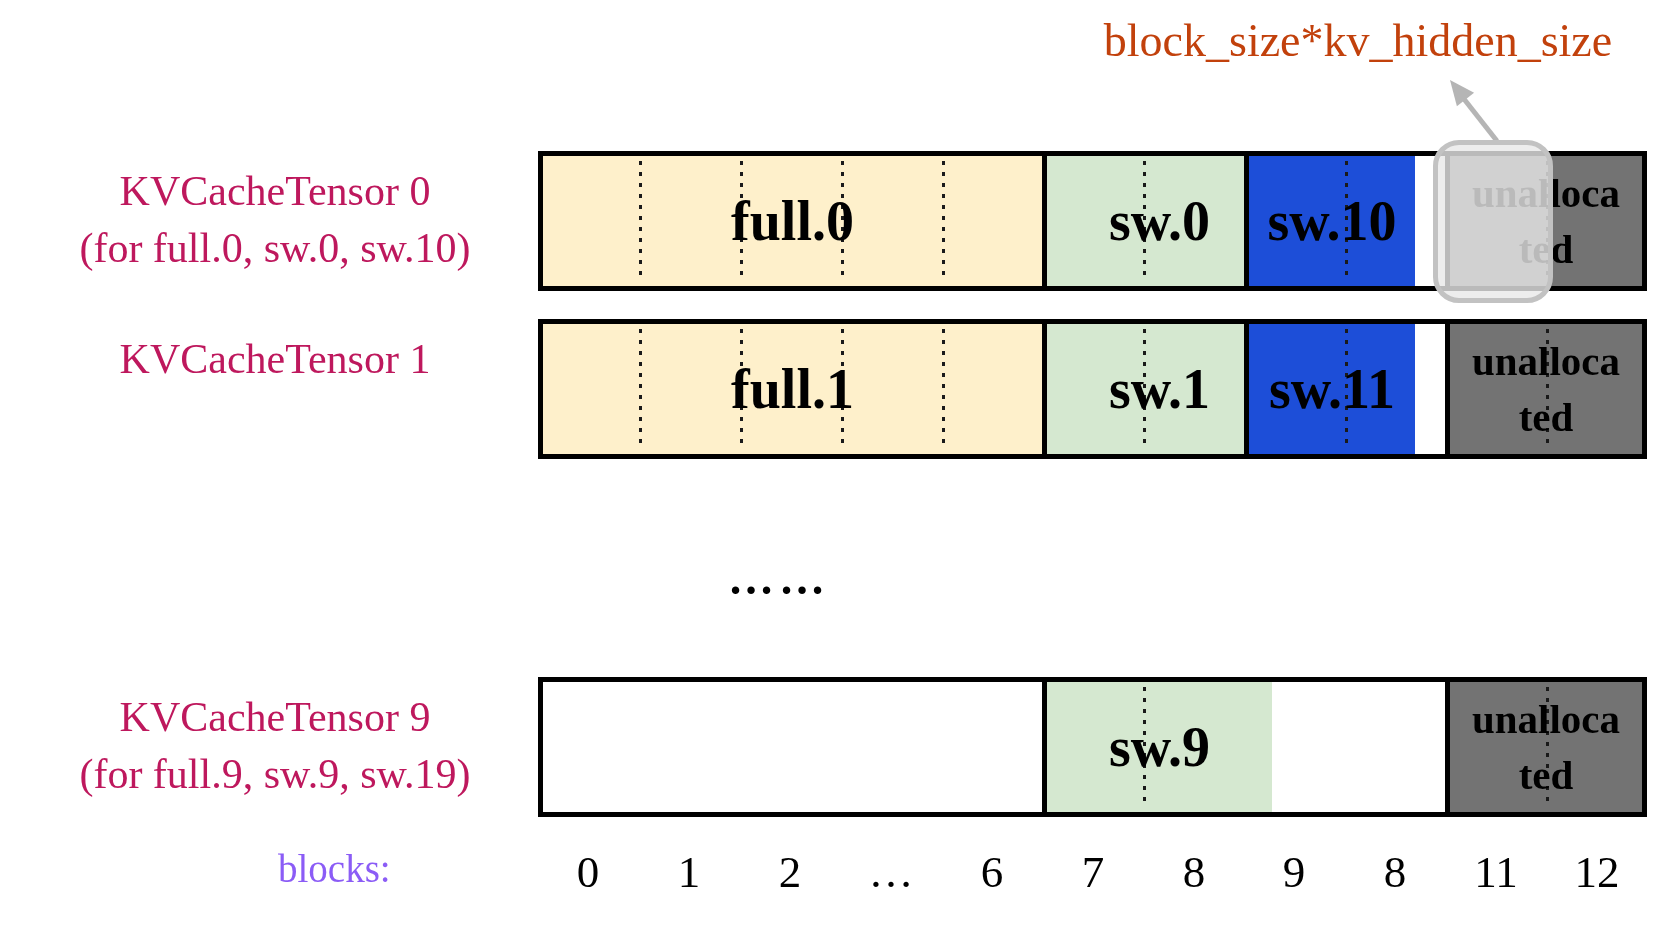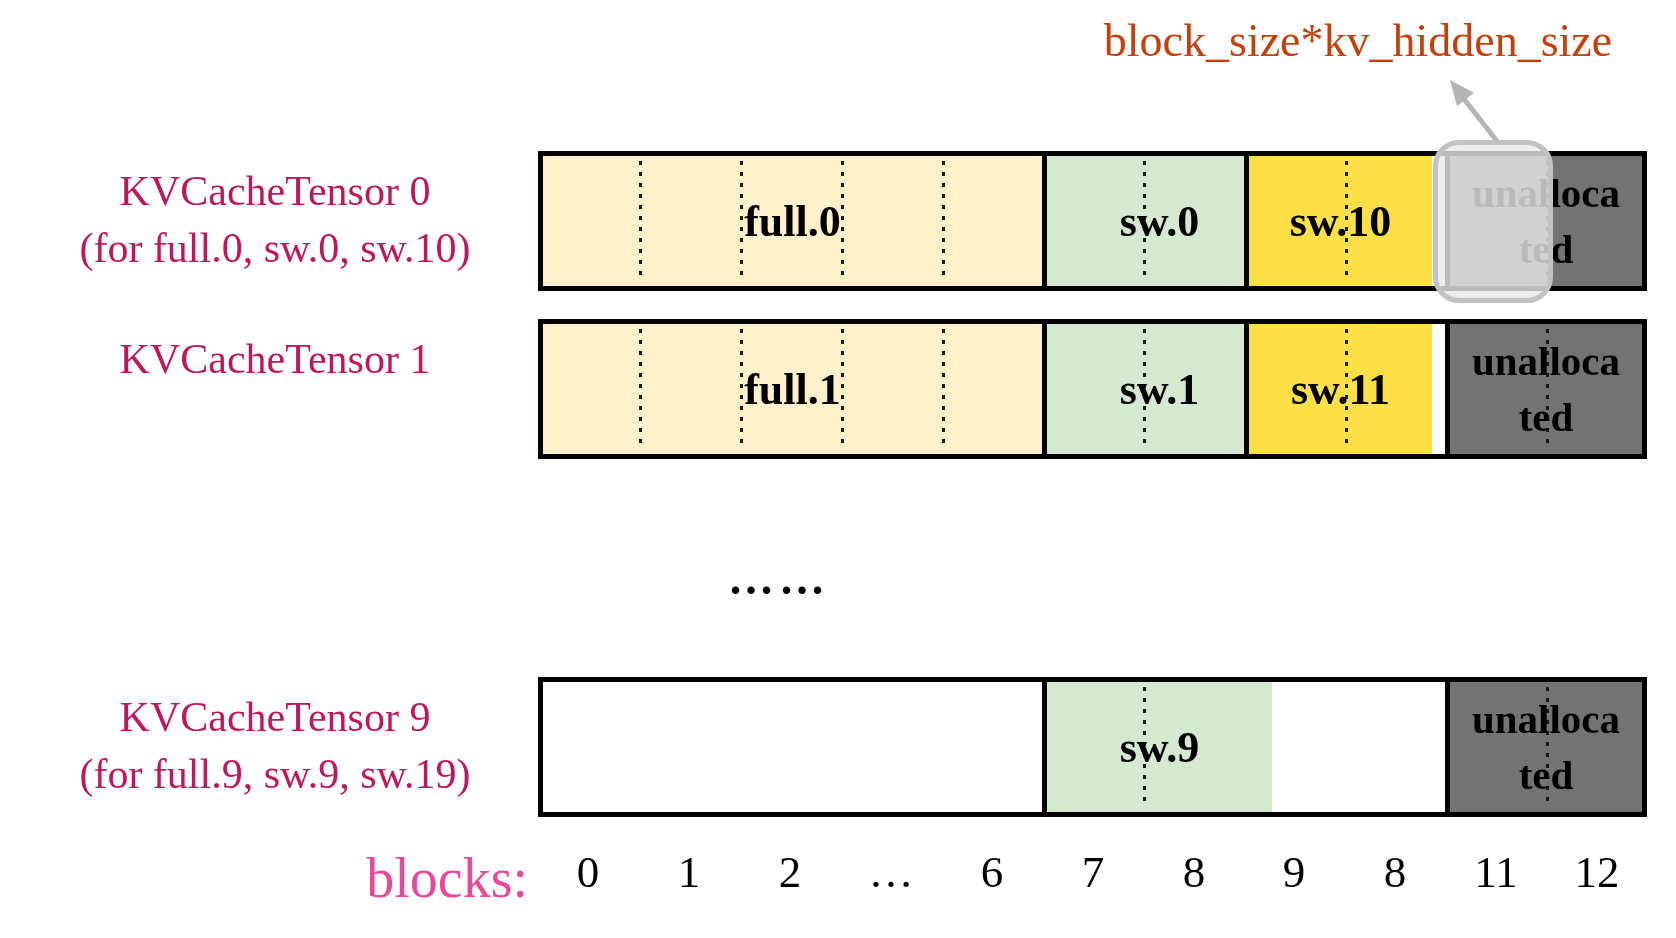--- a/index.html
+++ b/index.html
@@ -35,24 +35,24 @@
   .bar.r0{top:151px;}
   .bar.r1{top:319px;}
   .bar.r9{top:677px;}
 
   .seg{
     position:absolute;top:0;height:130px;box-sizing:border-box;
     display:flex;align-items:center;justify-content:center;
   }
   .seg-full {left:0;   width:499px;background:#FEF0CB;}
   .seg-sw1  {left:499px;width:230px;background:#D5E8D0;border-left:5px solid #000;}
-  .seg-sw2  {left:701px;width:188px;background:#fde047;border-left:5px solid #000;}
+  .seg-sw2  {left:701px;width:171px;background:#1d4ed8;border-left:5px solid #000;}
   .seg-unal {left:902px;width:197px;background:#737373;border-left:5px solid #000;}
 
-  .seg-label{font-weight:bold;font-size:44px;color:#000;position:relative;z-index:2;white-space:nowrap;}
+  .seg-label{font-weight:bold;font-size:56px;color:#000;position:relative;z-index:2;white-space:nowrap;}
   .unal-label{font-weight:bold;font-size:41px;line-height:56px;color:#000;text-align:center;position:relative;z-index:2;}
 
   .dotline{
     position:absolute;top:5px;bottom:5px;width:3px;z-index:1;
     background:repeating-linear-gradient(to bottom,#1a1a1a 0 4px,transparent 4px 11px);
   }
 
   
   .highlight-box{
     position:absolute;left:1433px;top:140px;width:120px;height:163px;
@@ -62,21 +62,21 @@
 
   
   .separator{
     position:absolute;left:728px;top:552px;
     font-size:46px;font-weight:bold;letter-spacing:5px;color:#000;
   }
 
   
   .axis-label{
     position:absolute;left:278px;top:846px;width:250px;
-    text-align:right;font-size:56px;color:#ec4899;
+    font-size:39px;color:#8b5cf6;
   }
   .tick{
     position:absolute;top:846px;transform:translateX(-50%);
     font-size:45px;color:#000;white-space:nowrap;
   }
 </style>
 </head>
 <body>
 
 <div id="canvas">

